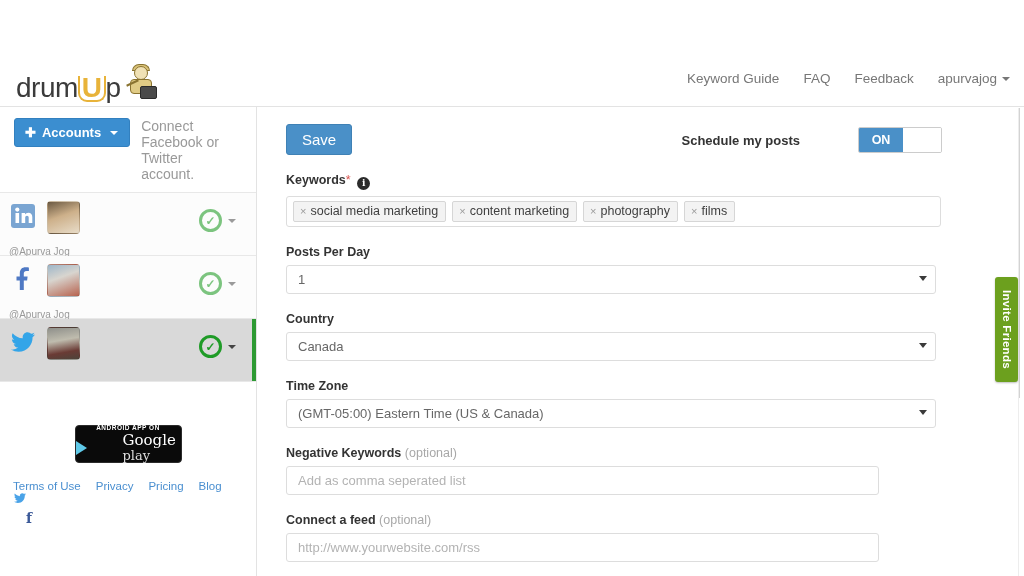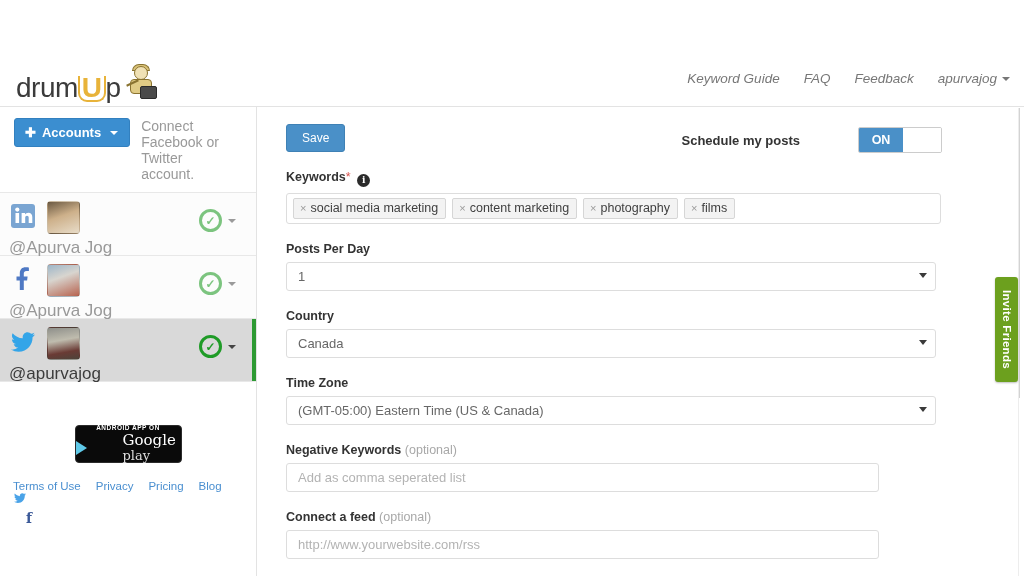--- a/index.html
+++ b/index.html
@@ -69,21 +69,20 @@
     background: #8a7330; transform: rotate(-25deg);
   }
 
   .topnav {
     position: absolute; right: 14px; top: 15px;
     display: flex; align-items: center; gap: 24px;
   }
   .topnav a {
     color: #777777; font-size: 13.5px; text-decoration: none;
     white-space: nowrap;
-    font-style: italic;
   }
   .topnav .caret {
     display: inline-block; margin-left: 5px;
     border-left: 4px solid transparent; border-right: 4px solid transparent;
     border-top: 4px solid #777777; vertical-align: middle;
   }
 
   
   .body-wrap { position: relative; display: flex; height: 469px; }
 
@@ -140,22 +139,22 @@
   .avatar {
     width: 33px; height: 33px; border-radius: 4px;
     background: #b9ac9b; overflow: hidden; position: relative;
     border: 1px solid rgba(0,0,0,0.08);
     flex: 0 0 auto;
   }
   .avatar.a1 { background: linear-gradient(160deg,#6c5a43 0%,#cdb08a 45%,#e8dcc8 100%); }
   .avatar.a2 { background: linear-gradient(160deg,#9db6c9 0%,#d8d5cf 40%,#b7634f 100%); }
   .avatar.a3 { background: linear-gradient(170deg,#8e8f8a 0%,#bfbcae 40%,#6a3b35 75%,#4d433a 100%); }
   .acct-handle {
-    font-size: 17px; color: #999999;
-    margin-top: 4px; margin-left: 1px;
+    font-size: 10px; color: #999999;
+    margin-top: 12px; margin-left: 1px;
   }
   .acct-item.selected .acct-handle { color: #3c3c3c; }
   .acct-status {
     position: absolute; right: 20px; top: 16px;
     display: flex; align-items: center; gap: 6px;
   }
   .check-ring {
     width: 23px; height: 23px; border-radius: 50%;
     border: 3px solid #7cc47f;
     display: flex; align-items: center; justify-content: center;
@@ -201,21 +200,21 @@
   
   .main {
     flex: 1; position: relative;
     padding: 17px 82px 0 29px;
     background: #ffffff;
   }
   .save-row { display: flex; align-items: flex-start; }
   .save-btn {
     background: #4a90c8; color: #fff;
     border: 1px solid #3f81b5; border-radius: 3px;
-    font-size: 12px; padding: 6px 15px; cursor: pointer;
+    font-size: 15px; padding: 6px 15px; cursor: pointer;
   }
   .sched-box {
     position: absolute; right: 82px; top: 20px;
     display: flex; align-items: center; gap: 48px;
   }
   .sched-label { font-size: 13px; font-weight: bold; color: #333; margin-right: 10px; }
   .toggle {
     display: flex; width: 84px; height: 26px;
     border: 1px solid #cccccc; border-radius: 2px; overflow: hidden;
     cursor: pointer; background: #fff;
@@ -382,21 +381,20 @@
         <div class="acct-item selected">
           <div class="sel-bar"></div>
           <div class="acct-top">
             <div class="net-icon">
               <svg width="28" height="28" viewBox="0 0 28 28">
                 <path d="M26 6.6c-.9.4-1.85.67-2.85.79 1.02-.61 1.8-1.58 2.17-2.74-.96.57-2.02.98-3.14 1.2A4.93 4.93 0 0 0 18.6 4.3c-2.72 0-4.93 2.2-4.93 4.93 0 .39.05.76.13 1.12-4.1-.2-7.73-2.17-10.16-5.15a4.9 4.9 0 0 0-.67 2.48c0 1.71.87 3.22 2.2 4.1-.81-.02-1.57-.25-2.24-.62v.06c0 2.39 1.7 4.38 3.96 4.83-.42.12-.85.18-1.3.18-.32 0-.63-.03-.93-.09.63 1.96 2.45 3.39 4.6 3.43a9.9 9.9 0 0 1-6.12 2.11c-.4 0-.79-.02-1.18-.07a13.95 13.95 0 0 0 7.56 2.22c9.07 0 14.03-7.51 14.03-14.03 0-.21 0-.43-.02-.64.96-.7 1.8-1.56 2.47-2.55z" fill="#34a5e8"></path>
               </svg>
             </div>
             <div class="avatar a3"></div>
           </div>
-          <div class="acct-handle">@apurvajog</div>
           <div class="acct-status">
             <div class="check-ring">✓</div>
             <div class="mini-caret"></div>
           </div>
         </div>
 
       </div>
 
       <div class="gp-badge">
         <div class="gp-top">ANDROID APP ON</div>

